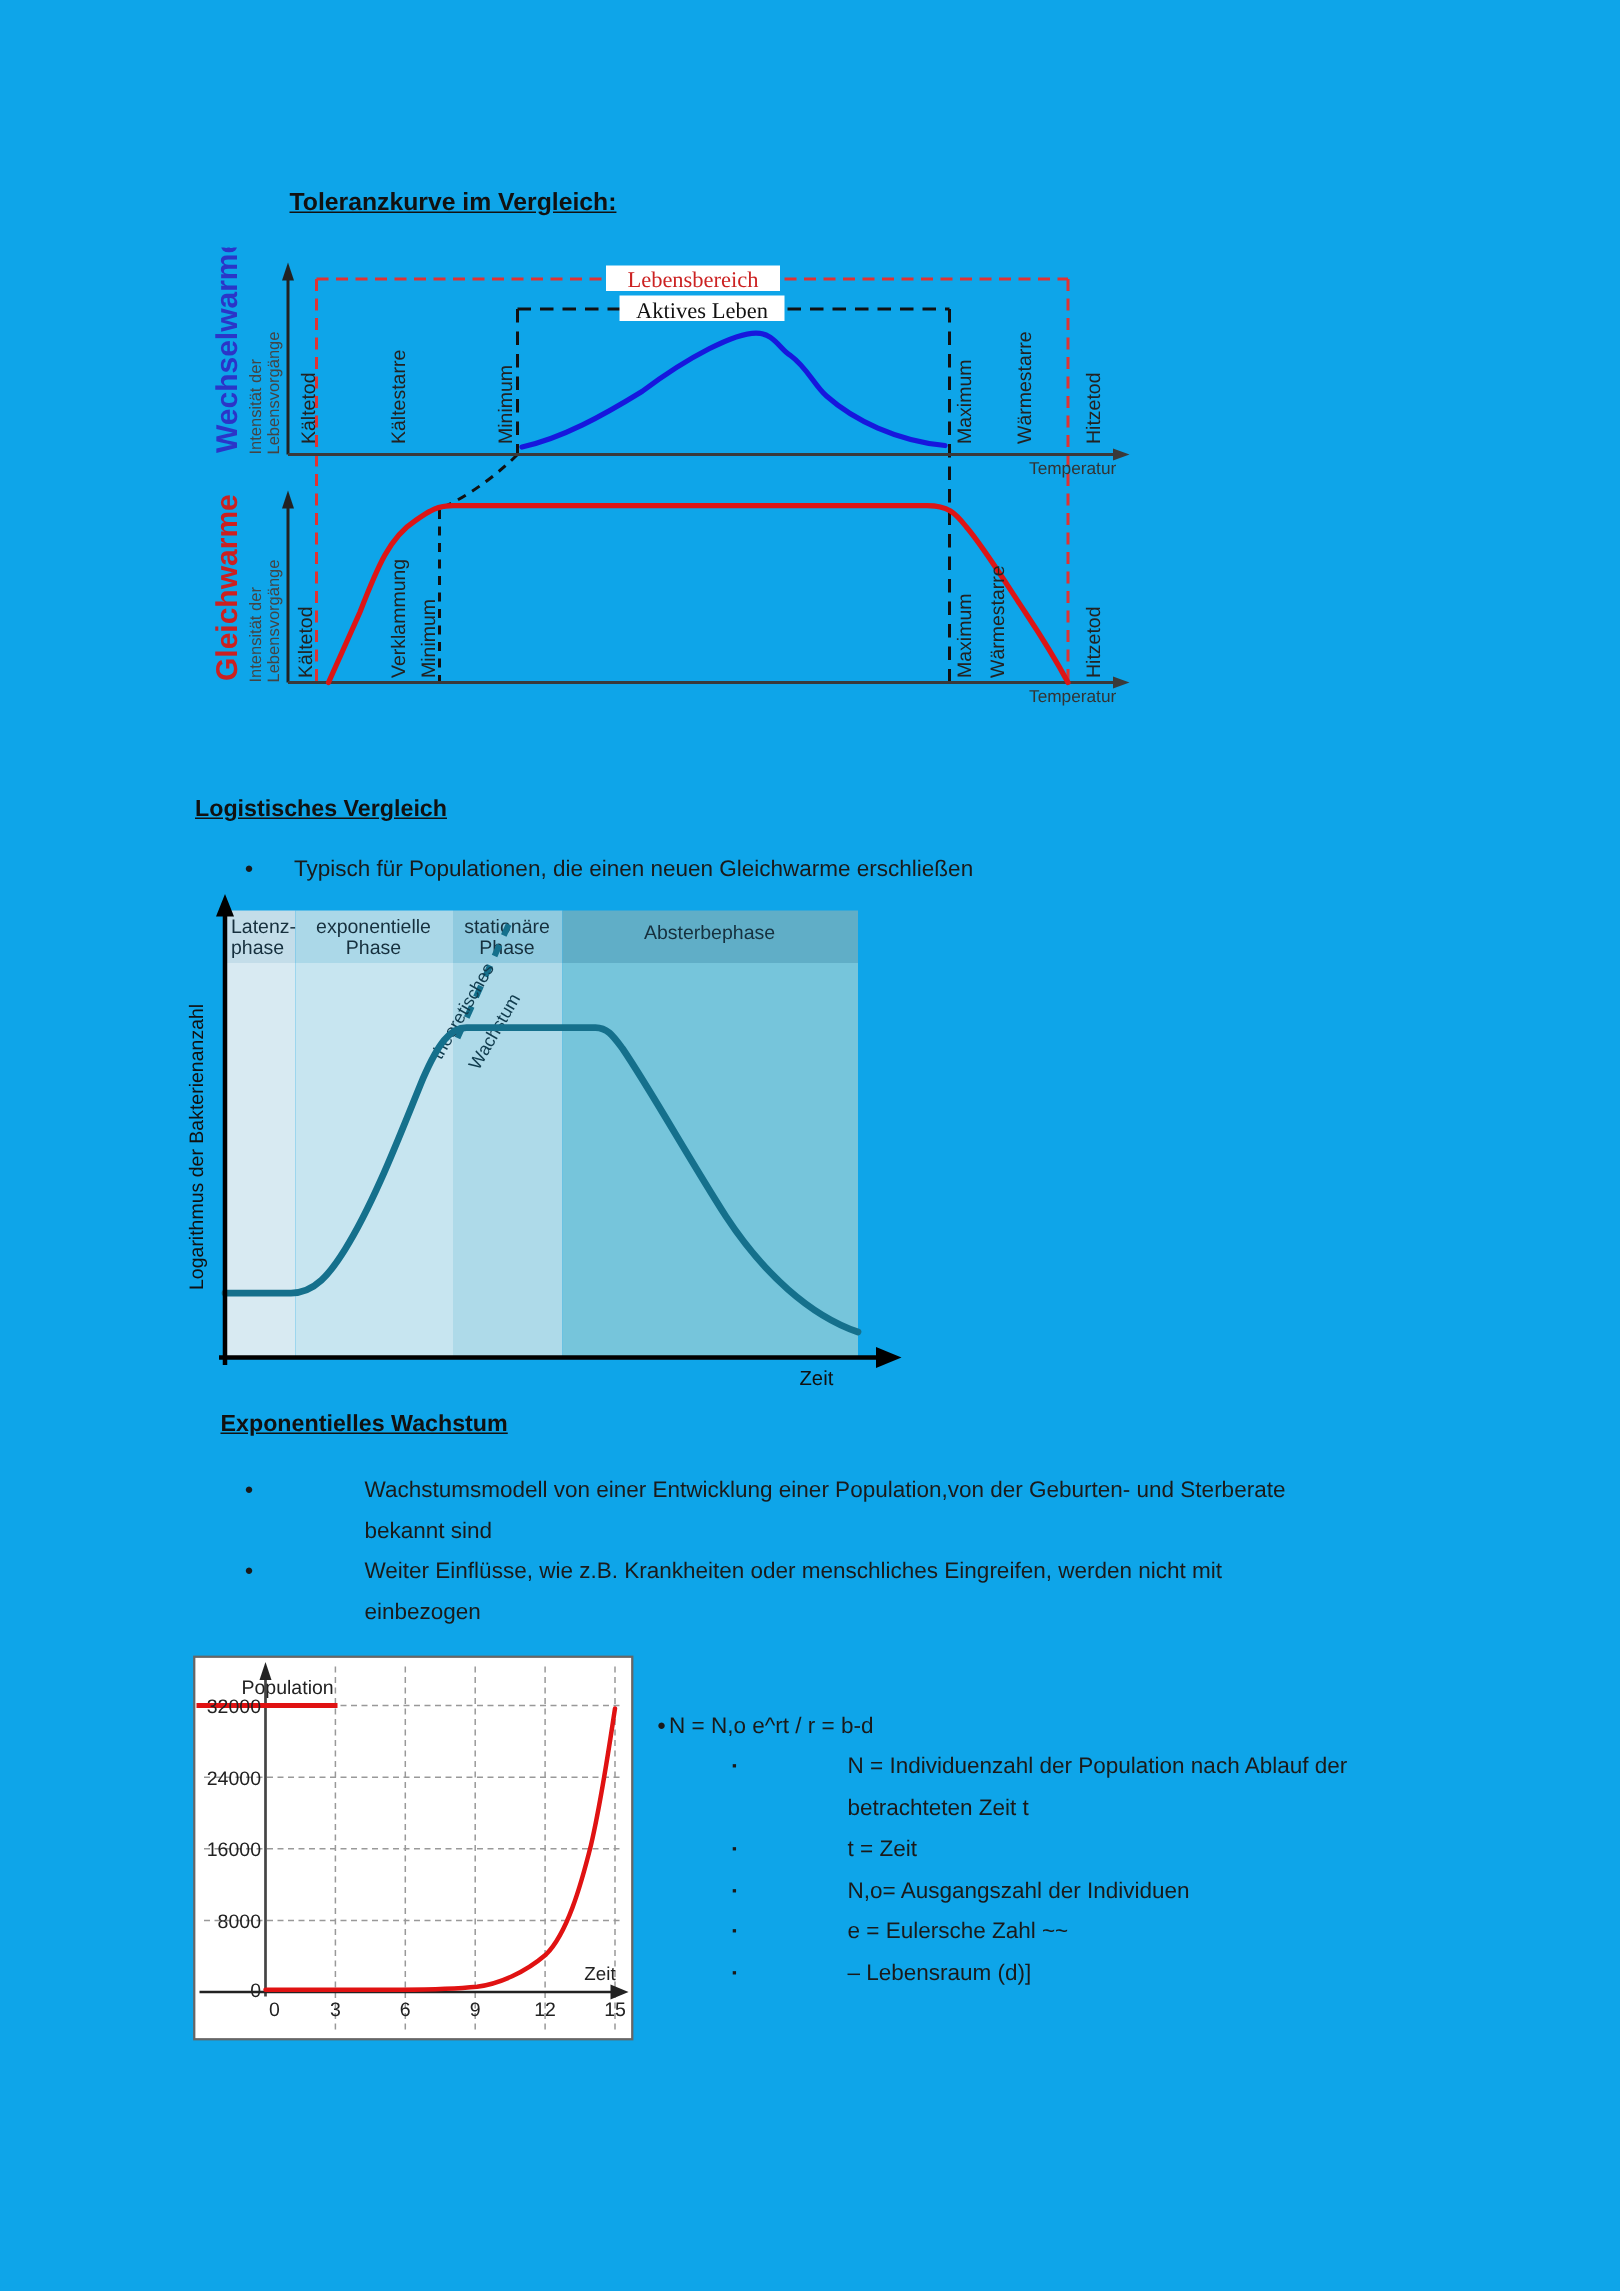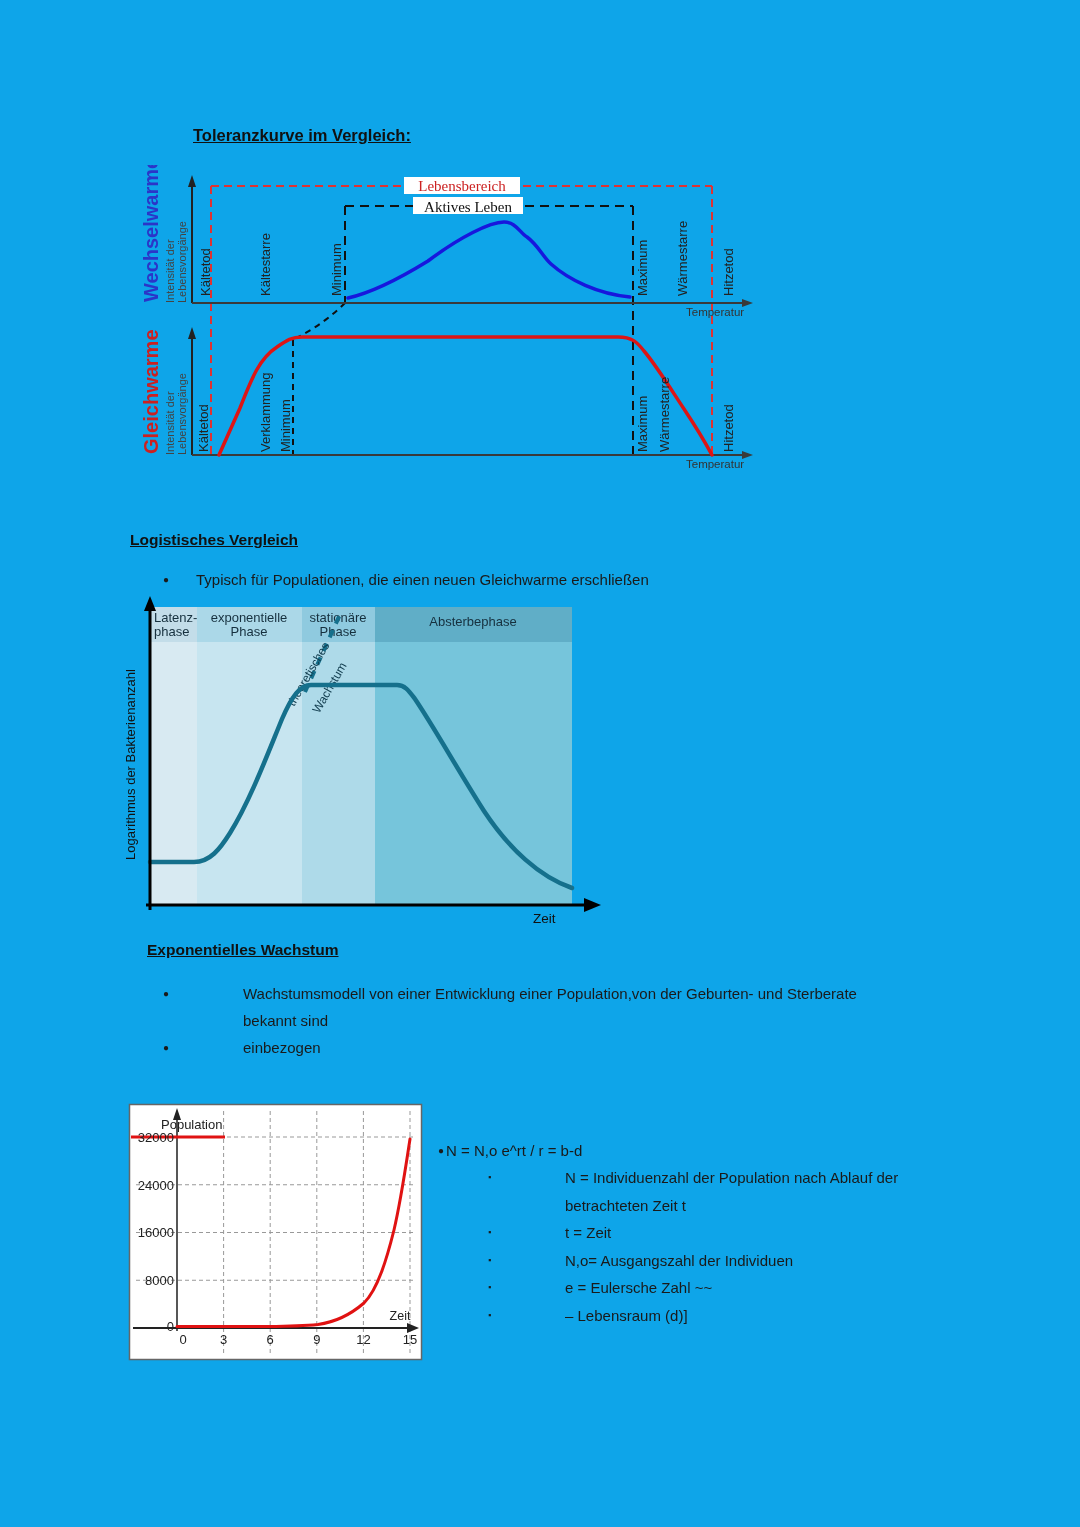--- a/index.html
+++ b/index.html
@@ -139,20 +139,21 @@
     <div class="brow body-text">
       <span class="dot">●</span>
       <span class="flines">
         <div>Wachstumsmodell von einer Entwicklung einer Population,von der Geburten- und Sterberate</div>
         <div>bekannt sind</div>
       </span>
     </div>
     <div class="brow body-text">
       <span class="dot">●</span>
       <span class="flines">
+        <div>Weiter Einflüsse, wie z.B. Krankheiten oder menschliches Eingreifen, werden nicht mit</div>
         <div>einbezogen</div>
       </span>
     </div>
   </div>
 
   <svg class="abs" style="left:128px;top:1103px;" width="295" height="258" viewBox="0 0 295 258">
     <rect x="1.5" y="1.5" width="292" height="255" fill="#ffffff" stroke="#666" stroke-width="1.5"></rect>
 
     <g stroke="#999" stroke-width="1" stroke-dasharray="4 3">
       <line x1="95.6" y1="8" x2="95.6" y2="250"></line>

